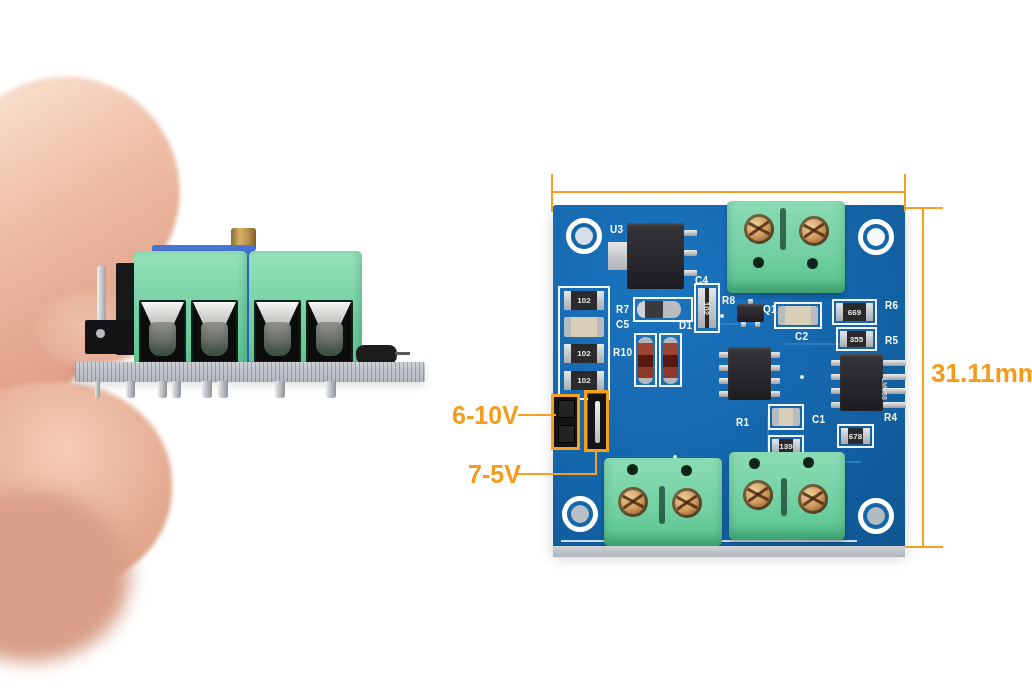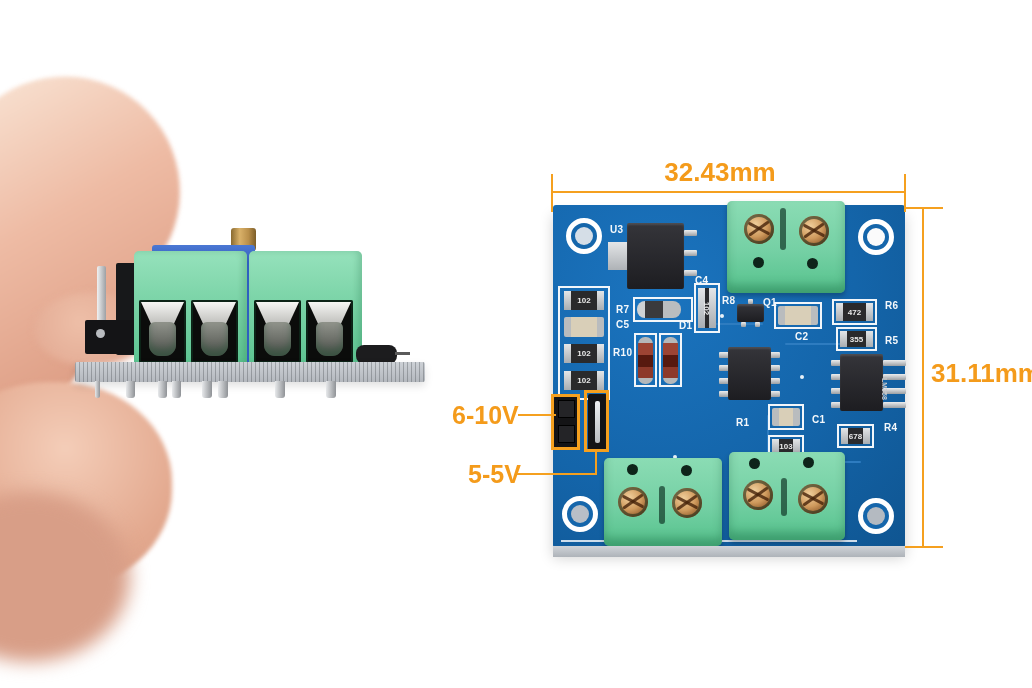--- a/index.html
+++ b/index.html
@@ -209,29 +209,29 @@
     <div class="res" style="left:145px;top:83px;width:18px;height:40px">
         <span style="transform:rotate(90deg)">102</span>
       </div>
     <div class="slabel" style="left:142px;top:71px">C4</div>
     <div class="slabel" style="left:169px;top:91px">R8</div>
 
     <div class="icbody" style="left:184px;top:99px;width:27px;height:18px"></div>
     <div class="lead" style="left:188px;top:117px;width:5px;height:5px"></div>
     <div class="lead" style="left:202px;top:117px;width:5px;height:5px"></div>
     <div class="lead" style="left:195px;top:94px;width:5px;height:5px"></div>
-    <div class="slabel" style="left:210px;top:93px">Q1</div>
+    <div class="slabel" style="left:210px;top:100px">Q1</div>
 
     <div class="sk" style="left:221px;top:97px;width:48px;height:27px"></div>
     <div class="cap" style="left:225px;top:101px;width:40px;height:19px"></div>
     <div class="slabel" style="left:242px;top:127px">C2</div>
 
     <div class="sk" style="left:279px;top:94px;width:45px;height:26px"></div>
     <div class="res" style="left:283px;top:98px;width:37px;height:18px">
-        <span>472</span>
+        <span>669</span>
       </div>
     <div class="slabel" style="left:332px;top:96px">R6</div>
     <div class="sk" style="left:283px;top:122px;width:41px;height:24px"></div>
     <div class="res" style="left:287px;top:126px;width:33px;height:16px">
         <span>355</span>
       </div>
     <div class="slabel" style="left:332px;top:131px">R5</div>
 
     <div class="lead" style="left:166px;top:147px;width:10px"></div>
     <div class="lead" style="left:166px;top:160px;width:10px"></div>
@@ -254,27 +254,27 @@
     <div class="icbody" style="left:287px;top:149px;width:43px;height:57px">
       <div style="left:24px;top:10px;width:10px;height:38px;color:#c9cbce;font-size:7px;font-weight:bold;transform:rotate(90deg);transform-origin:center;white-space:nowrap">LM358</div>
     </div>
 
     <div class="slabel" style="left:183px;top:213px">R1</div>
     <div class="sk" style="left:215px;top:199px;width:36px;height:26px"></div>
     <div class="cap" style="left:219px;top:203px;width:28px;height:18px"></div>
     <div class="slabel" style="left:259px;top:210px">C1</div>
     <div class="sk" style="left:215px;top:230px;width:36px;height:22px"></div>
     <div class="res" style="left:219px;top:234px;width:28px;height:14px">
-        <span>103</span>
+        <span>139</span>
       </div>
     <div class="sk" style="left:284px;top:219px;width:37px;height:24px"></div>
     <div class="res" style="left:288px;top:223px;width:29px;height:16px">
         <span>678</span>
       </div>
-    <div class="slabel" style="left:331px;top:218px">R4</div>
+    <div class="slabel" style="left:331px;top:208px">R4</div>
 
     <div class="jheader" style="left:1px;top:191px;width:26px;height:53px">
       <div class="jpin" style="left:4px;top:4px;width:17px;height:18px"></div>
       <div class="jpin" style="left:4px;top:29px;width:17px;height:18px"></div>
     </div>
     <div class="jheader" style="left:35px;top:189px;width:19px;height:58px">
       <div class="jcap-sliver" style="left:7px;top:7px;width:5px;height:42px"></div>
     </div>
 
     <div class="tblock" style="left:174px;top:-4px;width:118px;height:92px">
@@ -297,29 +297,28 @@
       <div class="thole" style="left:74px;top:5px"></div>
       <div class="tscrew" style="left:14px;top:28px"></div>
       <div class="tscrew" style="left:69px;top:32px"></div>
     </div>
   </div>
   <div id="pcb-edge"></div>
 
   <div class="annline" style="left:552px;top:191px;width:354px;height:2px"></div>
   <div class="annline" style="left:551px;top:174px;width:2px;height:38px"></div>
   <div class="annline" style="left:904px;top:174px;width:2px;height:38px"></div>
-  <div class="ann" id="w-label">32.43mm</div>
 
   <div class="annline" style="left:922px;top:208px;width:2px;height:340px"></div>
   <div class="annline" style="left:905px;top:207px;width:38px;height:2px"></div>
   <div class="annline" style="left:905px;top:546px;width:38px;height:2px"></div>
   <div class="ann" id="h-label">31.11mm</div>
 
   <div class="ann" id="j-high-label">6-10V</div>
   <div class="annline" style="left:518px;top:414px;width:38px;height:2px"></div>
   <div class="annbox" style="left:551px;top:394px;width:29px;height:56px"></div>
 
-  <div class="ann" id="j-low-label">5-5V</div>
+  <div class="ann" id="j-low-label">7-5V</div>
   <div class="annline" style="left:517px;top:473px;width:80px;height:2px"></div>
   <div class="annline" style="left:595px;top:452px;width:2px;height:23px"></div>
   <div class="annbox" style="left:584px;top:390px;width:25px;height:62px"></div>
 
 </div>
 
 </body></html>

